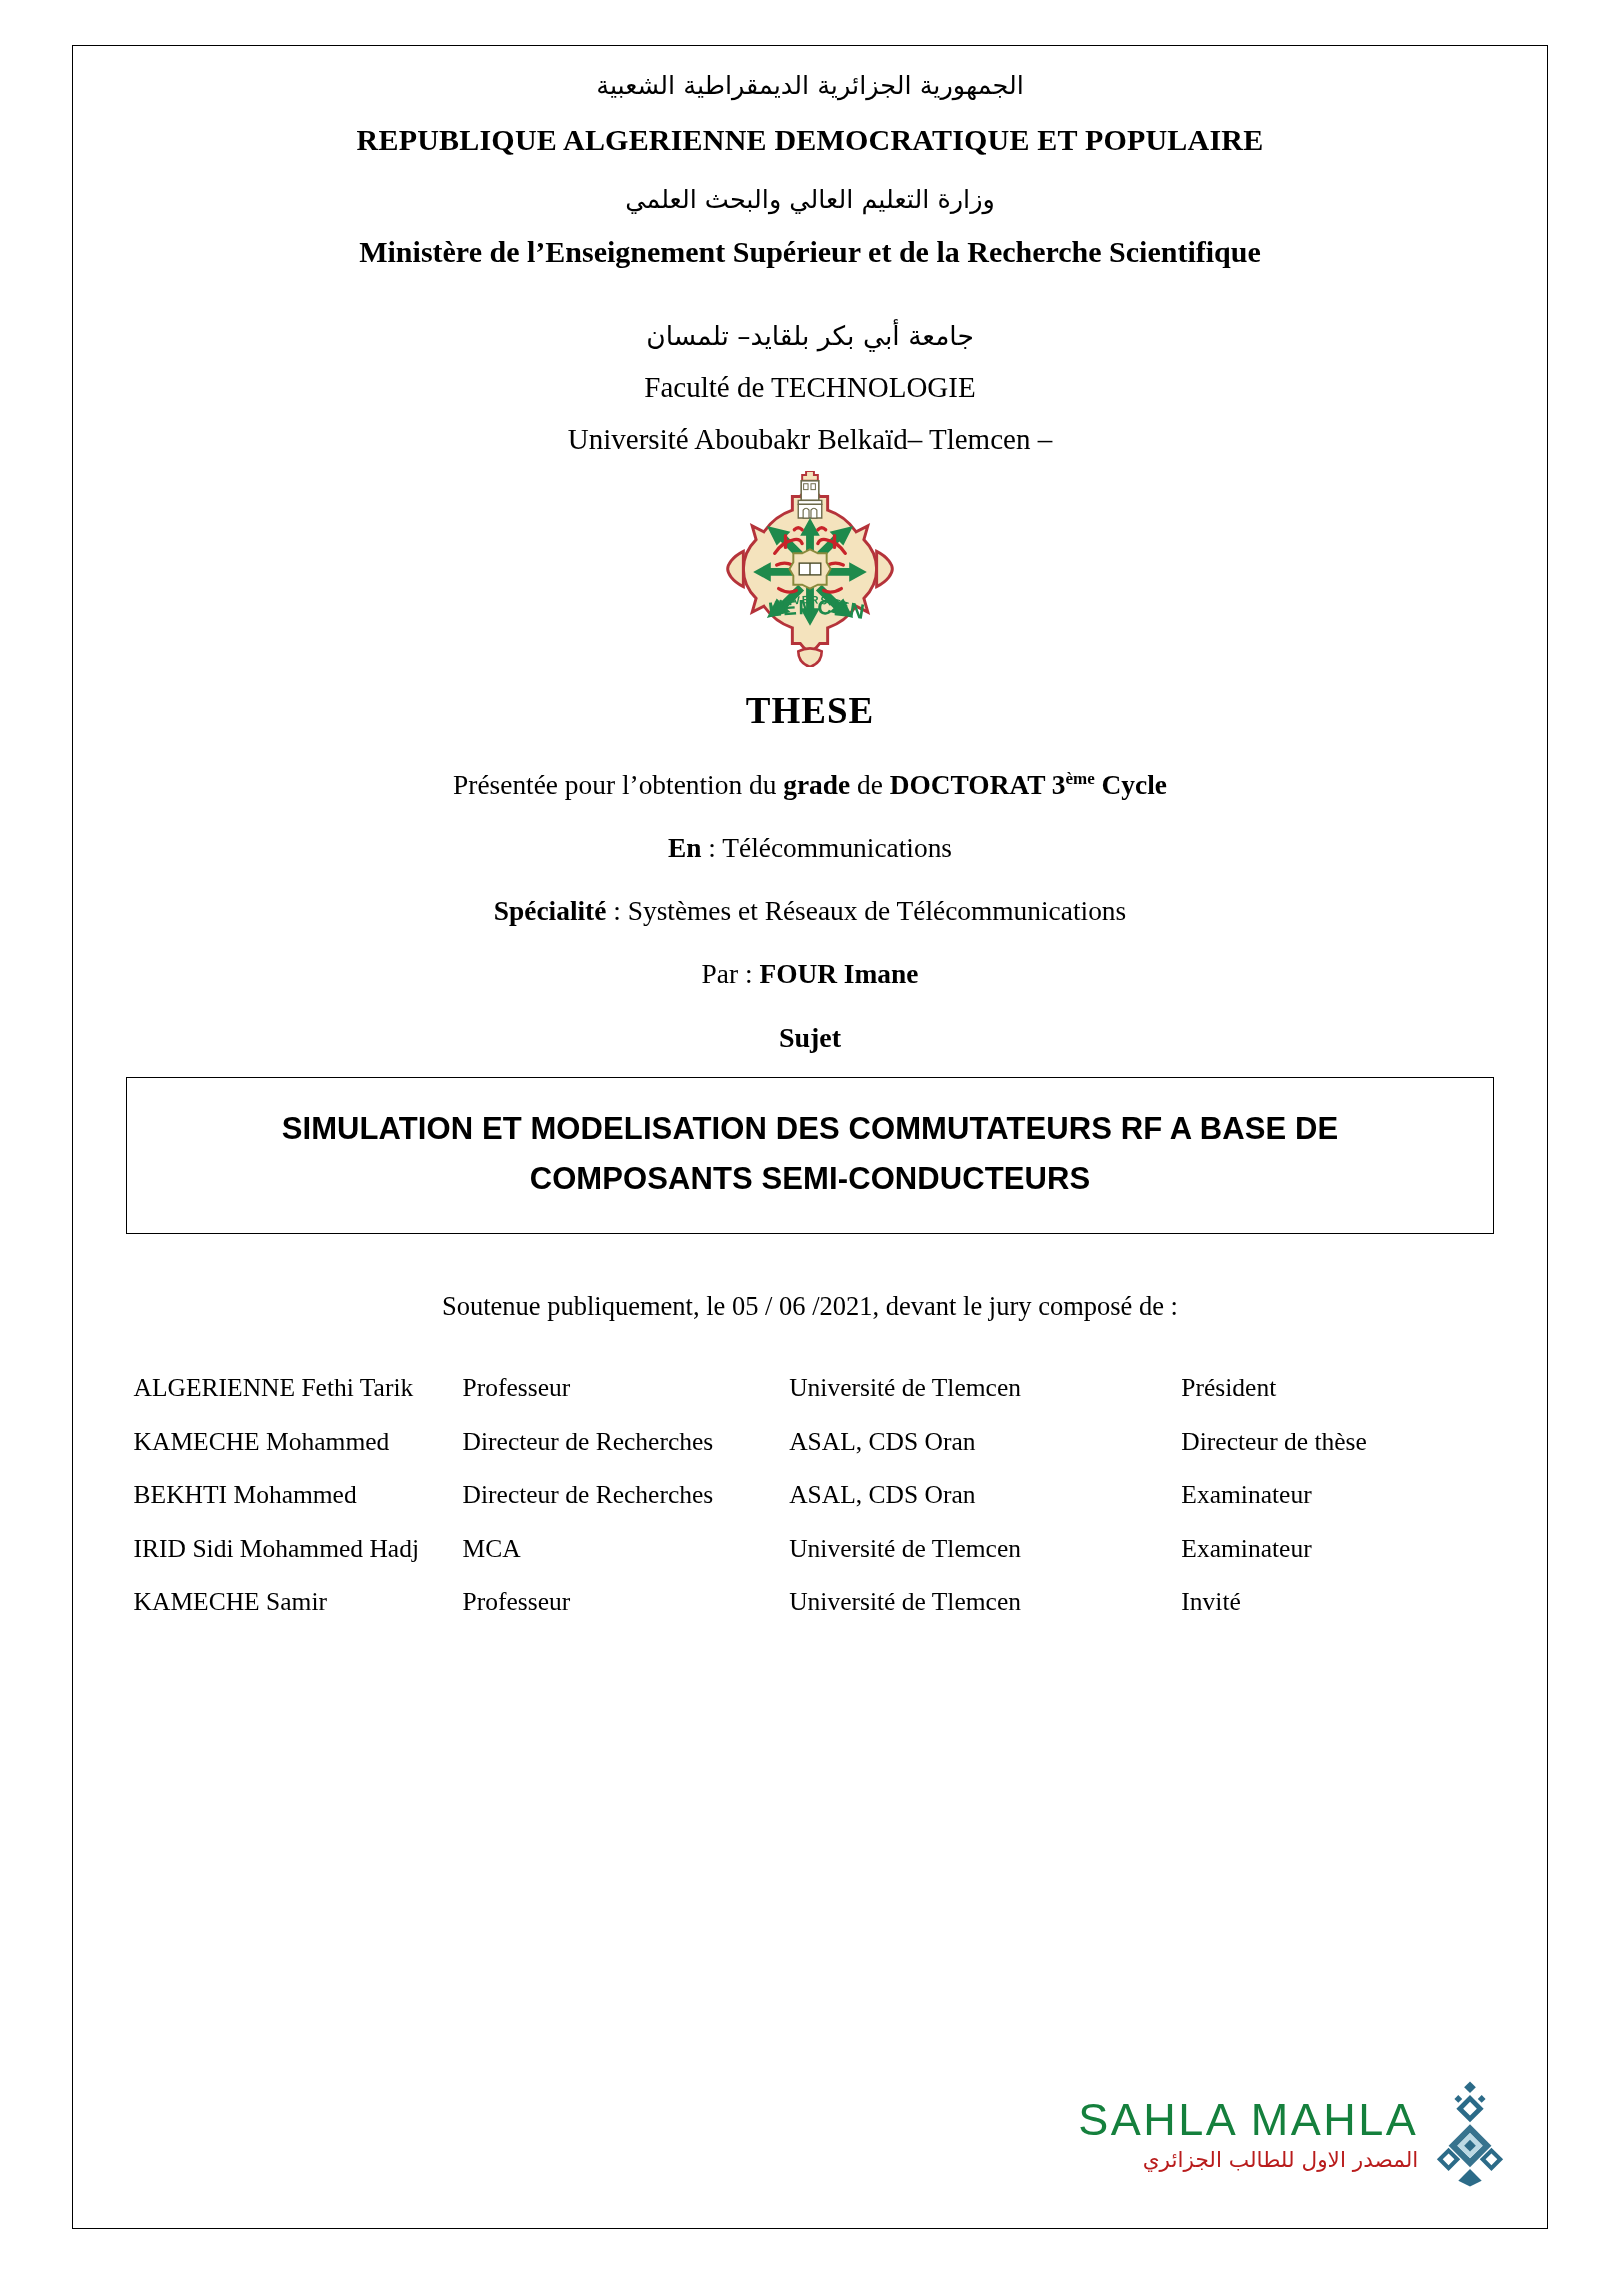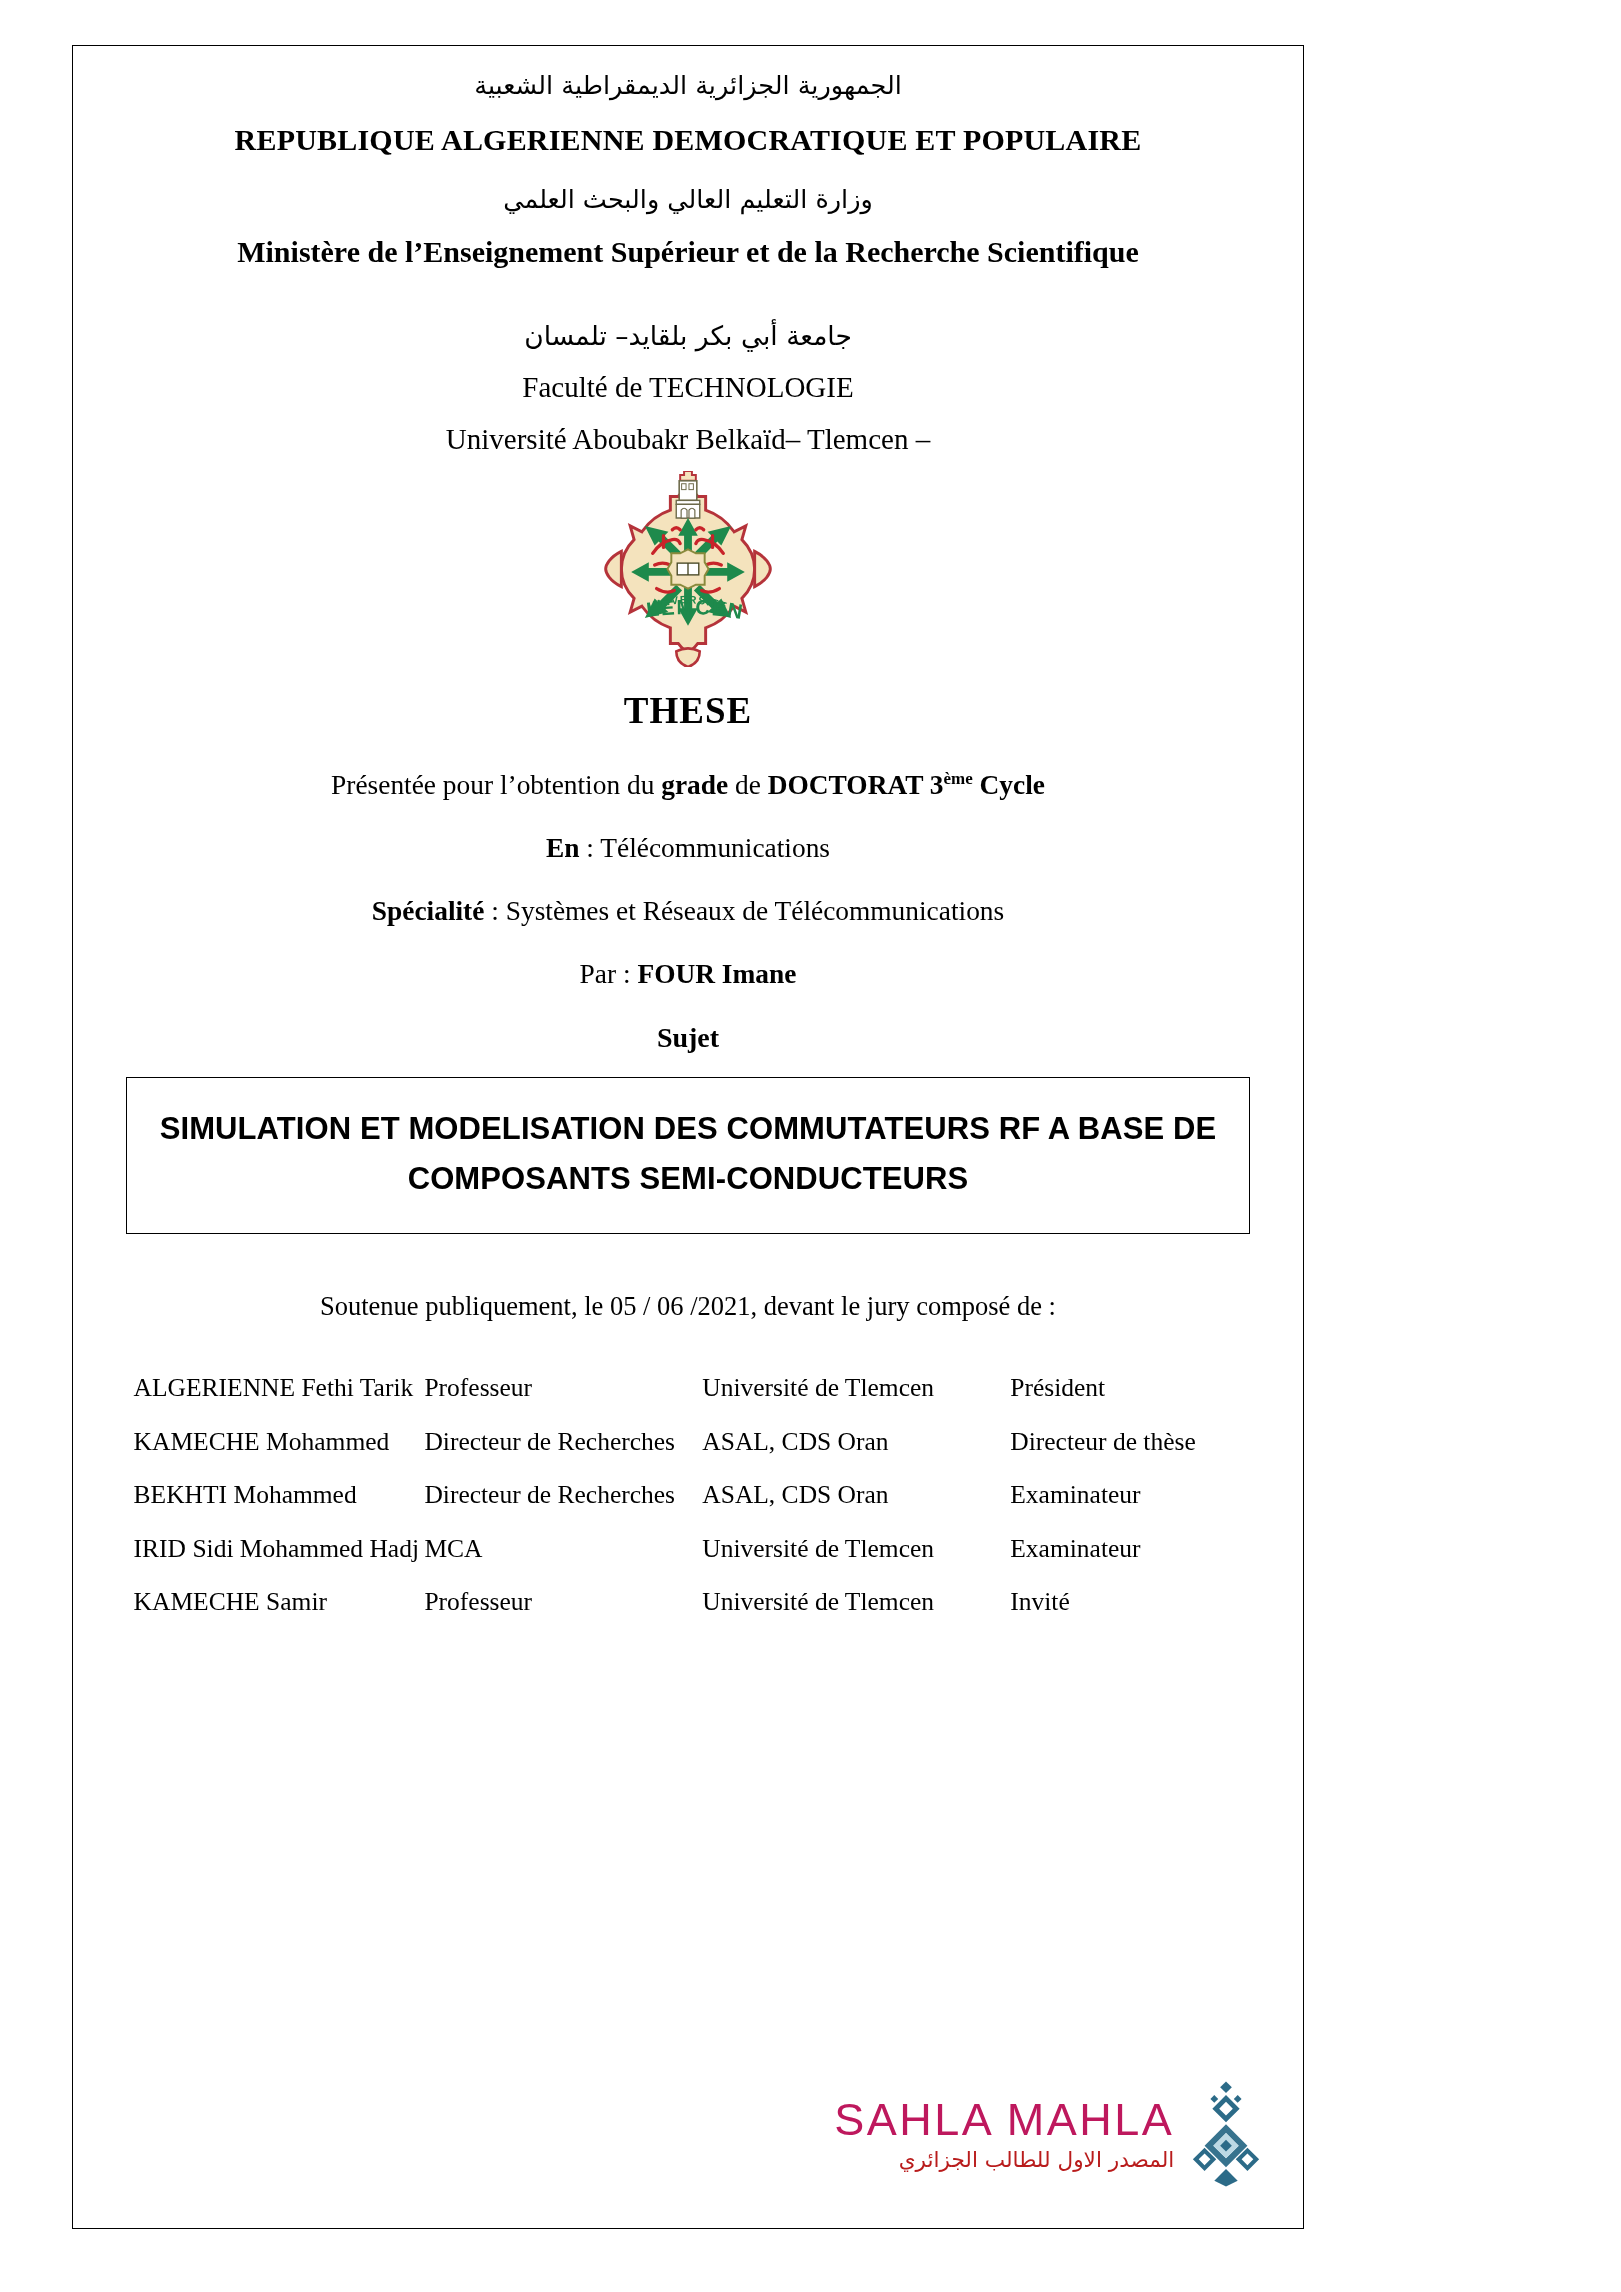--- a/index.html
+++ b/index.html
@@ -14,21 +14,21 @@
     color: #000000;
     position: relative;
     overflow: hidden;
   }
 
   
   .page-frame {
     position: absolute;
     left: 72px;
     top: 45px;
-    width: 1232px;
+    width: 1476px;
     height: 2184px;
     border: 1.5px solid #000;
     box-sizing: border-box;
     background: #fff;
   }
 
   .content {
     position: absolute;
     left: 0;
     top: 0;
@@ -150,21 +150,21 @@
     bottom: 41px;
     display: flex;
     align-items: center;
     gap: 13.7px;
   }
   .wm-text { text-align: right; }
   .wm-title {
     font-family: "Liberation Sans", "DejaVu Sans", sans-serif;
     font-size: 45px;
     letter-spacing: 2.5px;
-    color: #be185d;
+    color: #15803d;
     line-height: 1;
   }
   .wm-sub {
     direction: rtl;
     font-family: "DejaVu Sans", sans-serif;
     font-size: 21.6px;
     color: #b91c1c;
     margin-top: 6.9px;
     line-height: 1;
     white-space: nowrap;

